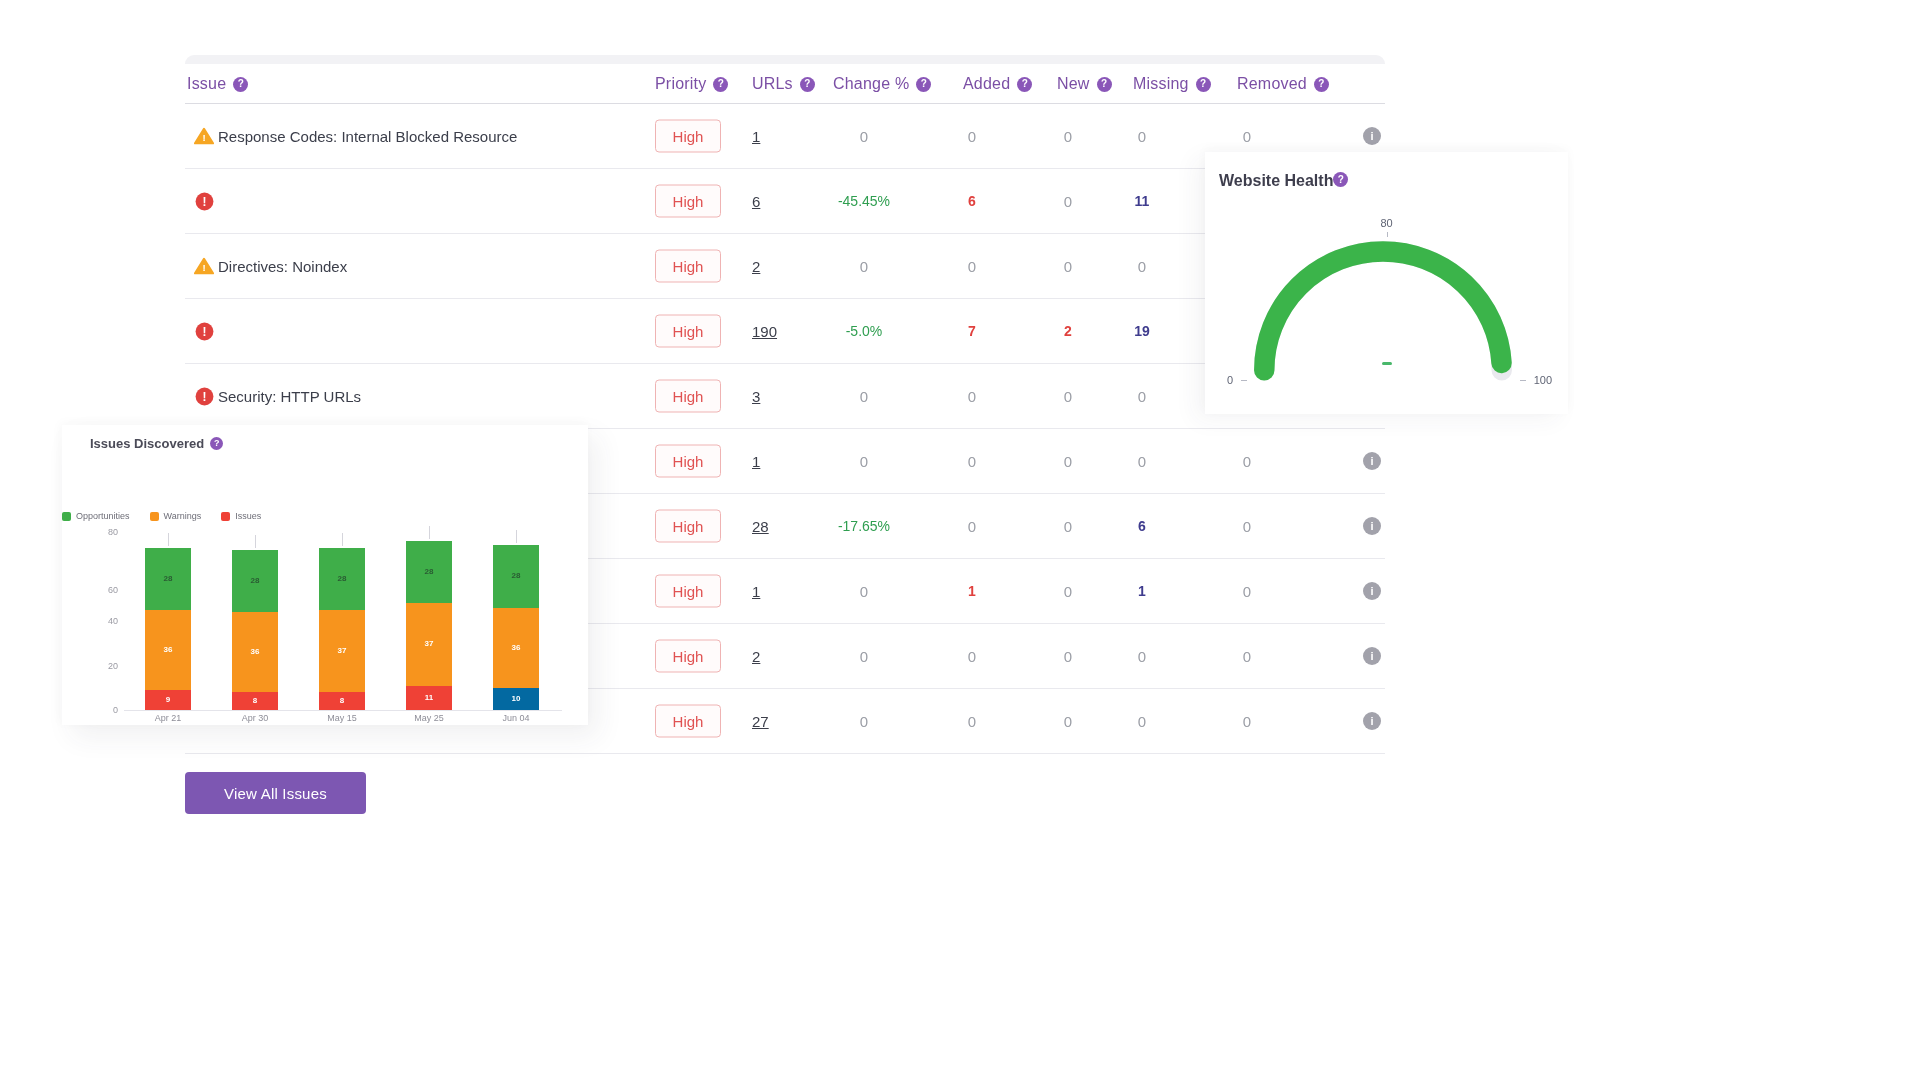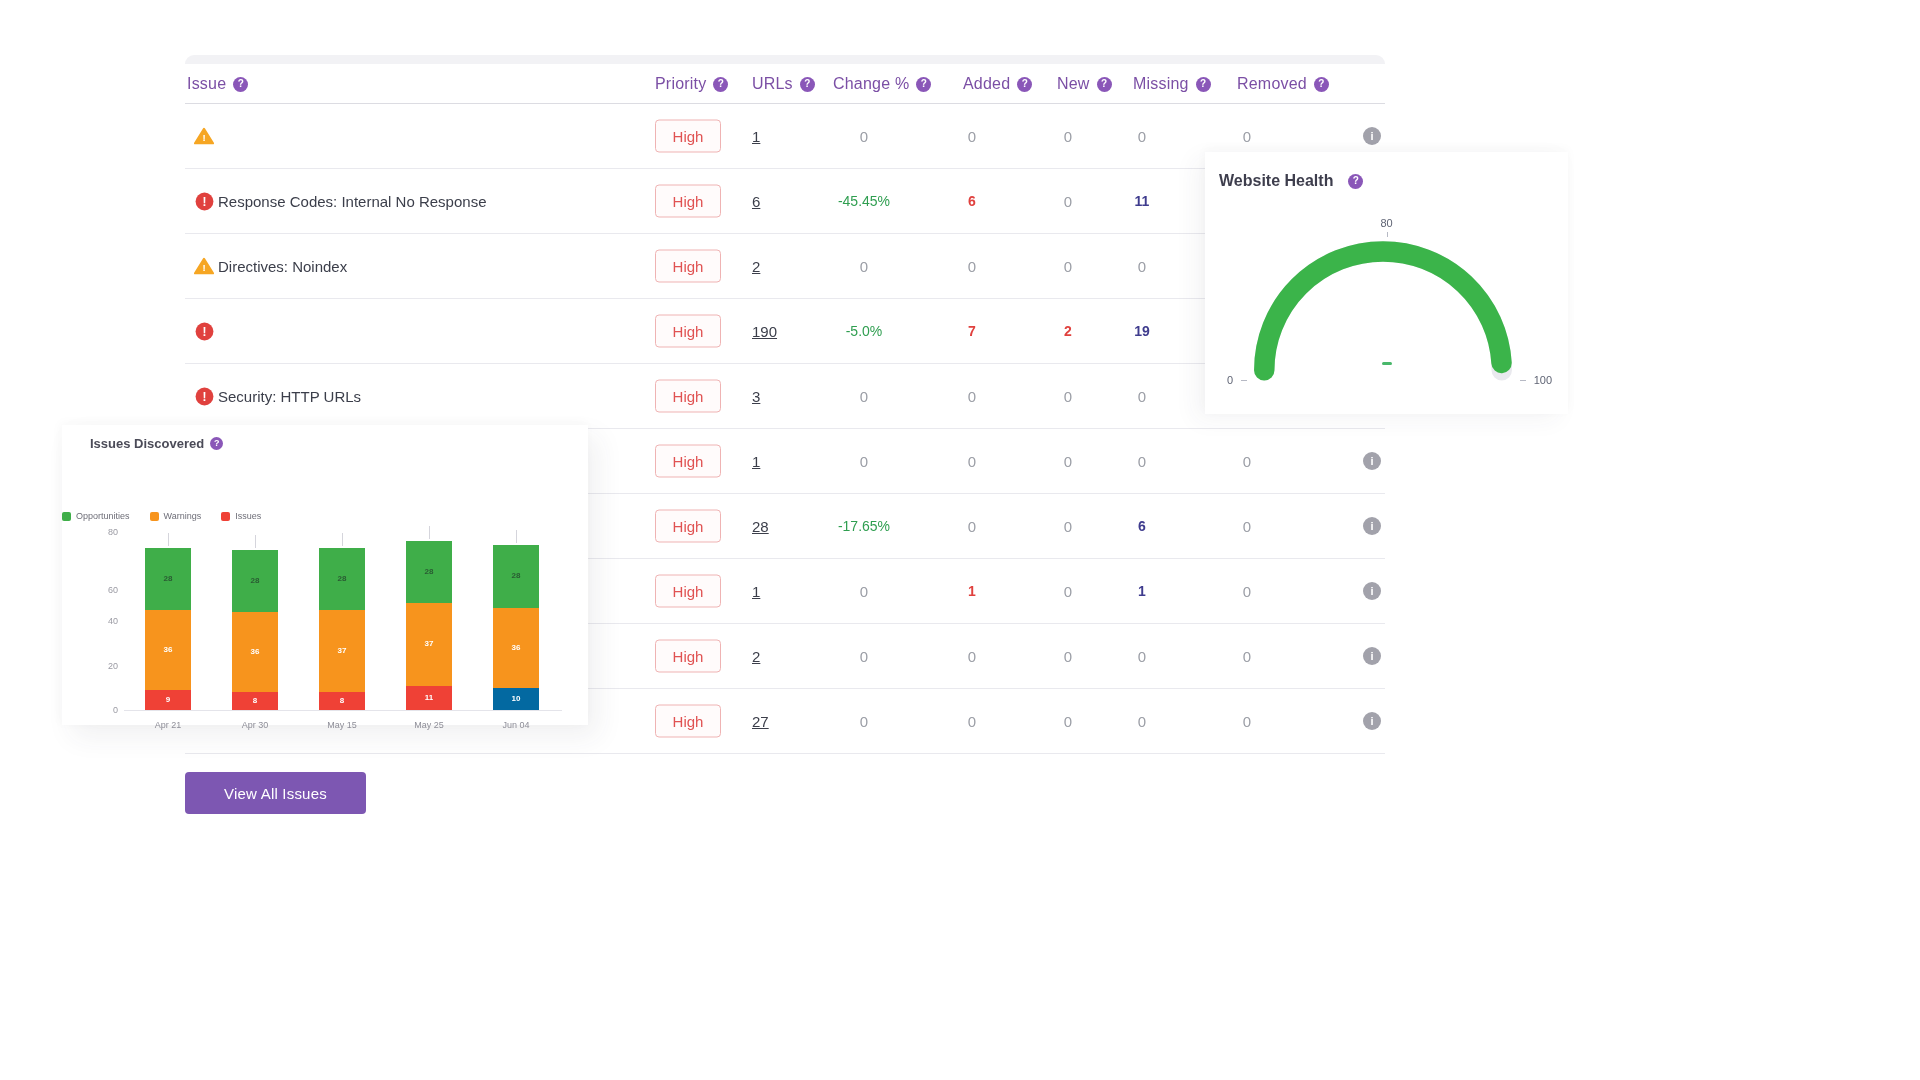--- a/index.html
+++ b/index.html
@@ -30,21 +30,21 @@
   .removed{left:1012px;width:100px;justify-content:center}
   .num{font-size:15px}
   .val-gray{color:#9b9ea6}
   .neg-green{color:#2f9e50;font-weight:400;font-size:14px}
   .val-red{color:#e0413e;font-weight:700;font-size:14px}
   .val-navy{color:#3f3c8e;font-weight:700;font-size:14px}
   .infoicon{position:absolute;left:1178px;top:50%;transform:translateY(-50%);width:18px;height:18px;border-radius:50%;background:#a2a2ab;color:#fff;font-size:11px;font-weight:700;display:flex;align-items:center;justify-content:center;cursor:pointer;font-style:normal}
 
   
   #health-card{position:absolute;left:1205px;top:152px;width:363px;height:262px;background:#fff;z-index:3;box-shadow:-10px 6px 22px rgba(50,50,70,.05),0 -3px 10px rgba(50,50,70,.03)}
-  .health-title{position:absolute;left:14px;top:20px;display:flex;align-items:center;gap:15px;font-size:16px;font-weight:700;color:#3e3e4d}
+  .health-title{position:absolute;left:14px;top:20px;display:flex;gap:0;font-size:16px;font-weight:700;color:#3e3e4d}
   .gauge-svg{position:absolute;left:32px;top:72px;width:292px;height:164px}
   .gauge-number{position:absolute;left:0;top:142px;width:100%;text-align:center;font-size:48px;color:#3d4255;letter-spacing:-1px}
   .gauge-marker{position:absolute;left:50%;transform:translateX(-50%);top:210px;width:10px;height:3px;background:#49b86b;border-radius:2px}
   .gauge-tick-top{position:absolute;top:65px;left:0;width:100%;text-align:center;font-size:11px;color:#5f6474}
   .gauge-tickmark-top{position:absolute;top:80px;left:50%;width:1px;height:5px;background:#b6b9c4}
   .gauge-min{position:absolute;left:22px;top:222px;font-size:11px;color:#5f6474}
   .gauge-tickmark-min{position:absolute;left:36px;top:228px;width:6px;height:1px;background:#b6b9c4}
   .gauge-max{position:absolute;right:16px;top:222px;font-size:11px;color:#5f6474}
   .gauge-tickmark-max{position:absolute;right:42px;top:228px;width:6px;height:1px;background:#b6b9c4}
 
@@ -58,21 +58,21 @@
   .ytick{position:absolute;right:0;font-size:9px;color:#9a9aa3}
   .xaxis-line{position:absolute;left:62px;top:285px;width:438px;height:1px;background:#e4e4ea}
   #bars{position:absolute;left:83px;top:107px;width:394px;height:178px;display:flex;align-items:flex-end;justify-content:space-between}
   .bar{width:46px;display:flex;flex-direction:column-reverse;position:relative;cursor:pointer}
   .seg{display:flex;align-items:center;justify-content:center;overflow:hidden}
   .seglabel{font-size:8px;font-weight:700;line-height:1}
   .bar .seg:nth-child(1) .seglabel{color:#fff}
   .bar .seg:nth-child(2) .seglabel{color:#fff}
   .bar .seg:nth-child(3) .seglabel{color:#2a5c33}
   .whisker{position:absolute;bottom:100%;margin-bottom:2px;left:50%;width:1px;height:13px;background:#d5d5dc}
-  .xlabel{position:absolute;top:100%;margin-top:10px;left:50%;transform:translateX(-50%);font-size:9px;color:#8e8e98;white-space:nowrap}
+  .xlabel{position:absolute;top:100%;margin-top:3px;left:50%;transform:translateX(-50%);font-size:9px;color:#8e8e98;white-space:nowrap}
 
   
   #view-all{position:absolute;left:185px;top:772px;width:181px;height:42px;background:#7d57b2;color:#fff;font-size:15px;border:none;border-radius:4px;z-index:2;cursor:pointer;font-family:inherit;letter-spacing:.2px}
 </style>
 </head>
 <body>
 
 <div class="stage">
 
   <section id="table-card">
@@ -111,39 +111,39 @@
         </div>
     </div>
     <div id="rows">
         <div class="trow" style="top: 49px;">
           <span class="cell sev">
             <svg width="20" height="18" viewBox="0 0 24 21">
               <path d="M12 2 L22.8 19.2 H1.2 Z" fill="#f6a623" stroke="#f6a623" stroke-width="2.5" stroke-linejoin="round"></path>
               <text x="12" y="17" text-anchor="middle" font-size="11.5" font-weight="bold" fill="#fff">!</text>
             </svg>
           </span>
+          <span class="cell issue">Response Codes: Internal Blocked Resource</span>
           <span class="badge">High</span>
           <span class="cell urls">
             <a>1</a>
           </span>
           <span class="cell num change val-gray">0</span>
           <span class="cell num added val-gray">0</span>
           <span class="cell num newc val-gray">0</span>
           <span class="cell num missing val-gray">0</span>
           <span class="cell num removed val-gray">0</span>
           <span class="infoicon">i</span>
         </div>
         <div class="trow" style="top: 114px;">
           <span class="cell sev">
             <svg width="19" height="19" viewBox="0 0 20 20">
               <circle cx="10" cy="10" r="9.4" fill="#e0413e"></circle>
               <text x="10" y="14.6" text-anchor="middle" font-size="12.5" font-weight="bold" fill="#fff">!</text>
             </svg>
           </span>
-          <span class="cell issue">Response Codes: Internal No Response</span>
           <span class="badge">High</span>
           <span class="cell urls">
             <a>6</a>
           </span>
           <span class="cell num change neg-green">-45.45%</span>
           <span class="cell num added val-red">6</span>
           <span class="cell num newc val-gray">0</span>
           <span class="cell num missing val-navy">11</span>
           <span class="cell num removed"></span>
           <span class="infoicon">i</span>

